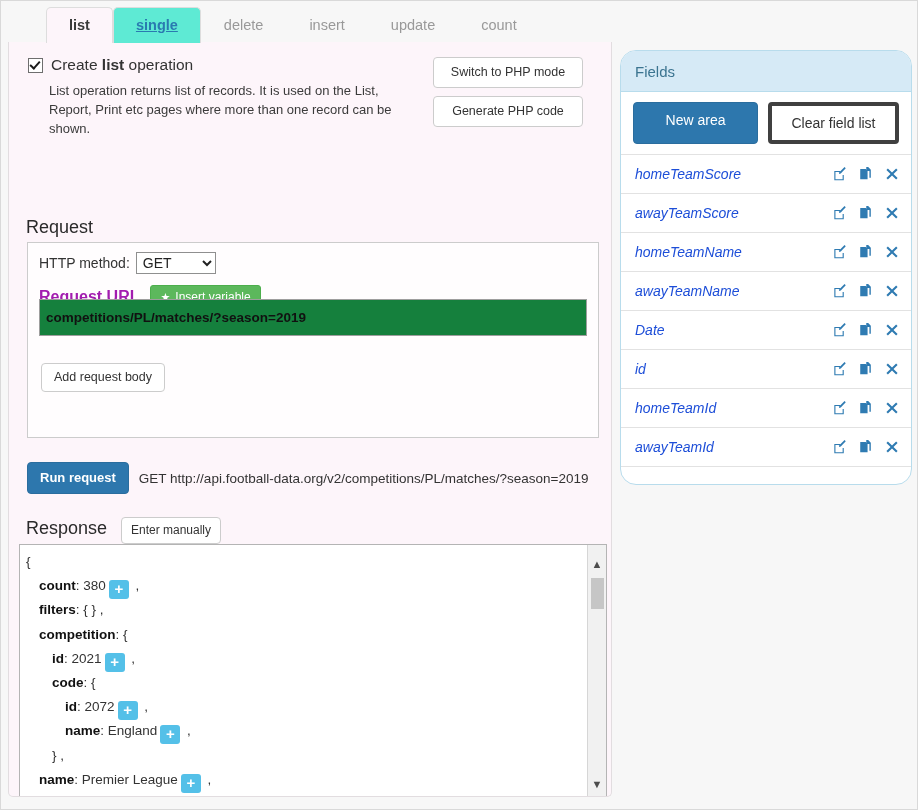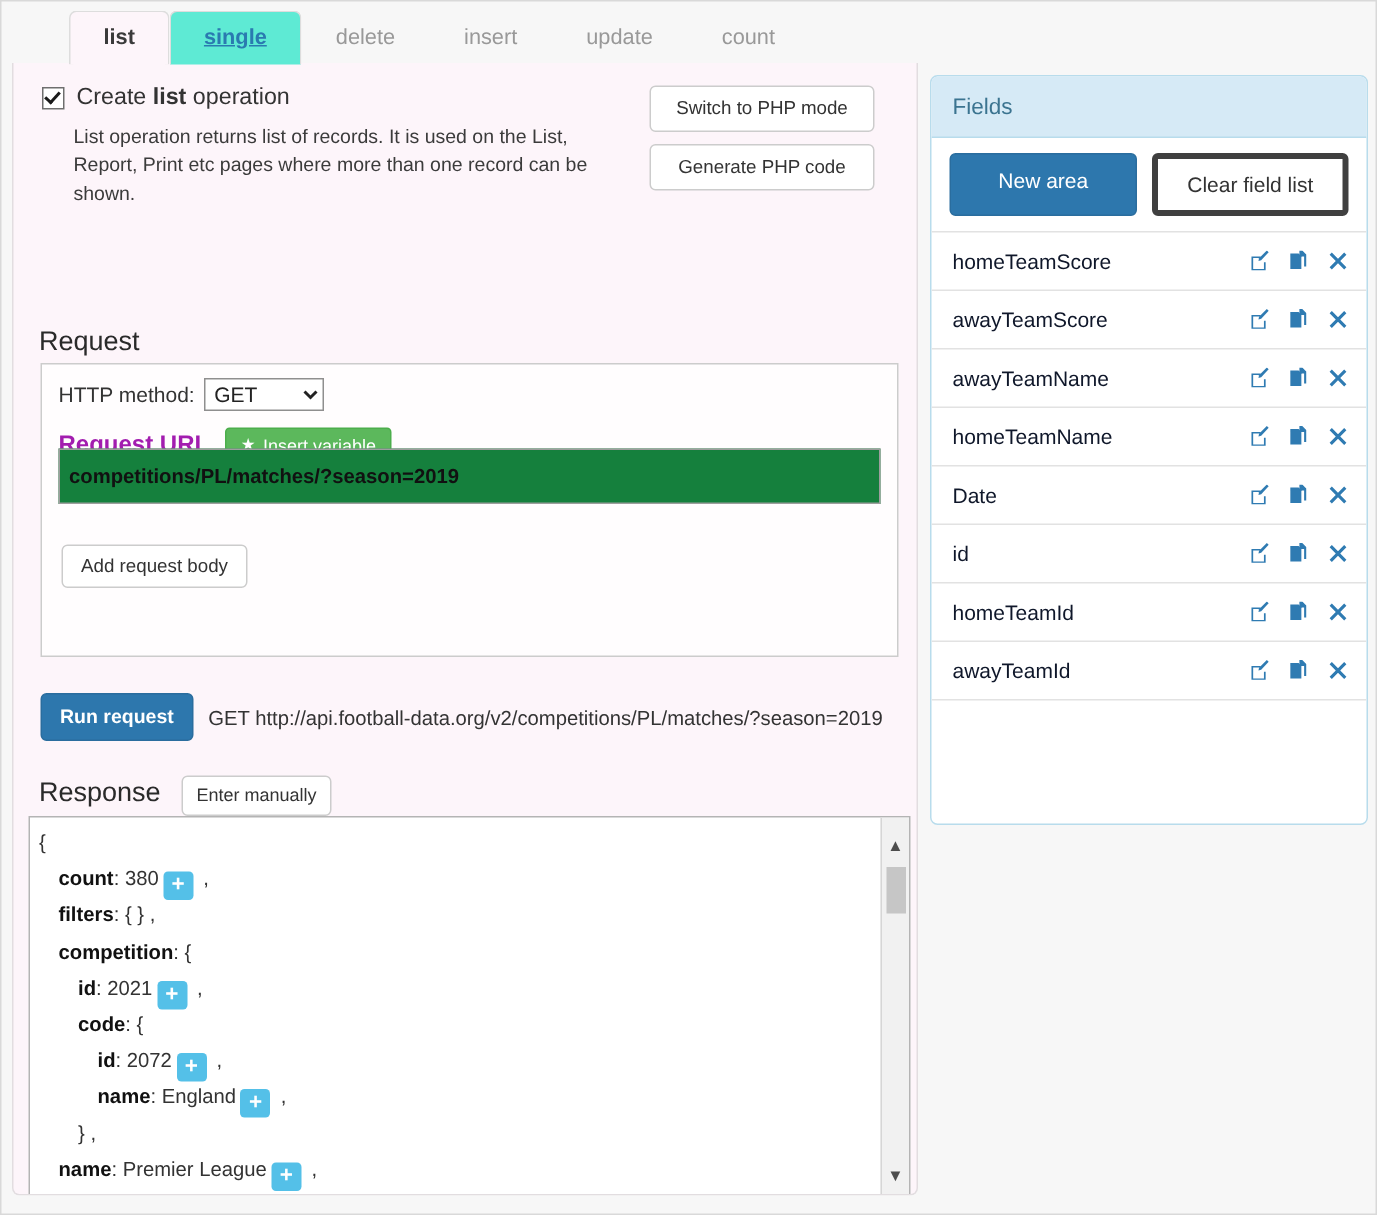--- a/index.html
+++ b/index.html
@@ -272,24 +272,24 @@
   .vs-thumb {
     position: absolute; left: 3px; top: 33px;
     width: 13px; height: 31px;
     background: #c6c6c6;
     cursor: pointer;
   }
 
   
   .fields-panel {
     position: absolute; left: 619px; top: 49px;
-    width: 292px; height: 500px;
+    width: 292px; height: 435px;
     background: #fff;
     border: 1px solid #b8dcec;
-    border-radius: 5px;
+    border-radius: 16px;
     box-sizing: border-box;
     overflow: hidden;
   }
   .fields-head {
     height: 41px;
     background: #d6eaf6;
     border-bottom: 1px solid #b8dcec;
     display: flex; align-items: center;
     padding-left: 14px;
     font-size: 15px;
@@ -328,21 +328,22 @@
   .field-row {
     display: flex; align-items: center;
     height: 39px;
     padding: 0 12px 0 14px;
     border-bottom: 1px solid #e2e2e2;
     box-sizing: border-box;
   }
   .field-name {
     flex: 1;
     font-size: 14px;
-    color: #0f172a;
+    color: #1d4ed8;
+    font-style: italic;
   }
   .ficons { display: flex; align-items: center; gap: 12px; }
   .ficon { cursor: pointer; display: inline-flex; line-height: 0; color: #2f7bb2; }
   .ficon svg { display: block; }
 </style>
 </head>
 <body>
 
 <div class="page">
 
@@ -468,43 +469,43 @@
               </svg>
             </span>
             <span class="ficon">
               <svg width="14" height="14" viewBox="0 0 16 16">
                 <path d="M3.3 1.6 8 6.3l4.7-4.7 1.7 1.7L9.7 8l4.7 4.7-1.7 1.7L8 9.7l-4.7 4.7-1.7-1.7L6.3 8 1.6 3.3z" fill="#2f7bb2"></path>
               </svg>
             </span>
           </div>
         </div>
         <div class="field-row">
+          <div class="field-name">homeTeamName</div>
+          <div class="ficons">
+            <span class="ficon">
+              <svg width="14" height="14" viewBox="0 0 16 16">
+                <path d="M1.5 4.5h7v1.3h-5.7v8.2h8.2V9h1.3v6H1.5z" fill="#2f7bb2"></path>
+                <path d="M14.6 1.3 13.2 0 7.3 5.9 6.8 8l2.1-.5z" fill="#2f7bb2"></path>
+              </svg>
+            </span>
+            <span class="ficon">
+              <svg width="14" height="14" viewBox="0 0 16 16">
+                <path d="M1.4 2.2h6.3l2.1 2.2v9.6H1.4z" fill="#2f7bb2"></path>
+                <path d="M5.5 0h5l3 3.1v9.1h-1.6V4.6H8.3V0z" fill="#2f7bb2"></path>
+              </svg>
+            </span>
+            <span class="ficon">
+              <svg width="14" height="14" viewBox="0 0 16 16">
+                <path d="M3.3 1.6 8 6.3l4.7-4.7 1.7 1.7L9.7 8l4.7 4.7-1.7 1.7L8 9.7l-4.7 4.7-1.7-1.7L6.3 8 1.6 3.3z" fill="#2f7bb2"></path>
+              </svg>
+            </span>
+          </div>
+        </div>
+        <div class="field-row">
           <div class="field-name">awayTeamName</div>
-          <div class="ficons">
-            <span class="ficon">
-              <svg width="14" height="14" viewBox="0 0 16 16">
-                <path d="M1.5 4.5h7v1.3h-5.7v8.2h8.2V9h1.3v6H1.5z" fill="#2f7bb2"></path>
-                <path d="M14.6 1.3 13.2 0 7.3 5.9 6.8 8l2.1-.5z" fill="#2f7bb2"></path>
-              </svg>
-            </span>
-            <span class="ficon">
-              <svg width="14" height="14" viewBox="0 0 16 16">
-                <path d="M1.4 2.2h6.3l2.1 2.2v9.6H1.4z" fill="#2f7bb2"></path>
-                <path d="M5.5 0h5l3 3.1v9.1h-1.6V4.6H8.3V0z" fill="#2f7bb2"></path>
-              </svg>
-            </span>
-            <span class="ficon">
-              <svg width="14" height="14" viewBox="0 0 16 16">
-                <path d="M3.3 1.6 8 6.3l4.7-4.7 1.7 1.7L9.7 8l4.7 4.7-1.7 1.7L8 9.7l-4.7 4.7-1.7-1.7L6.3 8 1.6 3.3z" fill="#2f7bb2"></path>
-              </svg>
-            </span>
-          </div>
-        </div>
-        <div class="field-row">
-          <div class="field-name">homeTeamName</div>
           <div class="ficons">
             <span class="ficon">
               <svg width="14" height="14" viewBox="0 0 16 16">
                 <path d="M1.5 4.5h7v1.3h-5.7v8.2h8.2V9h1.3v6H1.5z" fill="#2f7bb2"></path>
                 <path d="M14.6 1.3 13.2 0 7.3 5.9 6.8 8l2.1-.5z" fill="#2f7bb2"></path>
               </svg>
             </span>
             <span class="ficon">
               <svg width="14" height="14" viewBox="0 0 16 16">
                 <path d="M1.4 2.2h6.3l2.1 2.2v9.6H1.4z" fill="#2f7bb2"></path>

